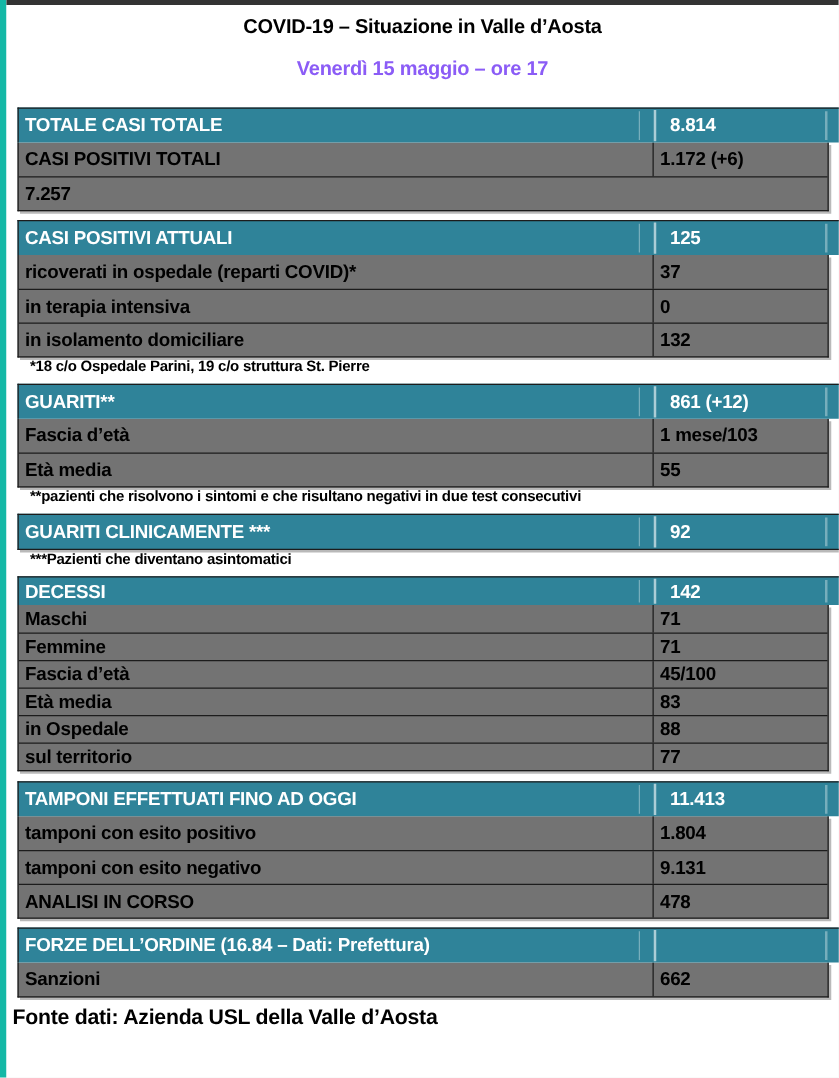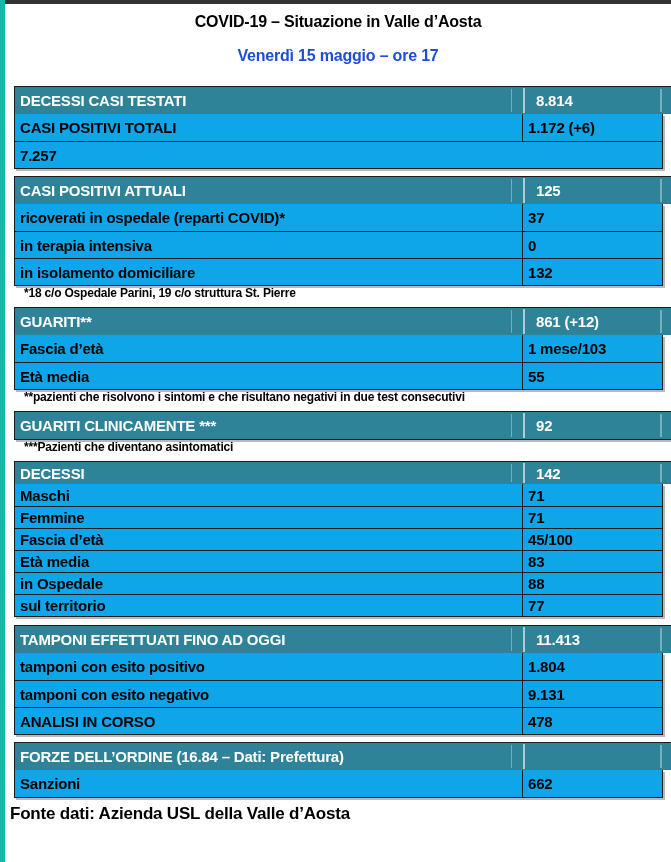--- a/index.html
+++ b/index.html
@@ -27,21 +27,21 @@
     font-size: 16px;
     line-height: 20px;
     text-align: center;
     color: #000;
   }
   .page-subtitle {
     margin: 14px 0 0 0;
     font-size: 16px;
     line-height: 20px;
     text-align: center;
-    color: #1d4ed8;
+    color: #8b5cf6;
   }
   .sections { margin-top: 20px; }
   .section {
     position: relative;
     margin: 0 0 7px 9px;
   }
   
   .header-row {
     position: relative;
     width: 662px;
@@ -75,21 +75,21 @@
   .hdr-edge {
     position: absolute; right: 15px; top: 2px; bottom: 2px;
     width: 2px; background: rgba(255,255,255,0.35);
   }
   .body {
     width: 649px;
     border-left: 1px solid #1c1c1c;
     border-right: 1px solid #1c1c1c;
     border-bottom: 1px solid #1c1c1c;
     box-sizing: border-box;
-    background: #0ea5e9;
+    background: #737373;
     box-shadow: 2px 2px 0 #b9b9b9;
   }
   .row {
     display: flex;
     height: 27px;
     box-sizing: border-box;
     border-top: 1px solid #1c1c1c;
     font-size: 15px;
     color: #000;
     align-items: center;
@@ -138,21 +138,21 @@
 </head>
 <body>
 
 <div class="page">
   <div class="topbar" style="background: rgb(51, 51, 51);"></div>
   <div class="page-title">COVID-19 – Situazione in Valle d’Aosta</div>
   <div class="page-subtitle">Venerdì 15 maggio – ore 17</div>
   <div class="sections">
   <div class="section">
     <div class="header-row" style="background: rgb(47, 131, 153);">
-      <div class="h-label">DECESSI CASI TESTATI</div>
+      <div class="h-label">TOTALE CASI TOTALE</div>
       <div class="h-value">8.814</div>
       <div class="hdr-div-faint"></div>
       <div class="hdr-div"></div>
       <div class="hdr-edge"></div>
     </div>
     <div class="body">
   <div class="row">
     <div class="label">CASI POSITIVI TOTALI</div>
     <div class="value">1.172 (+6)</div>
   </div>

